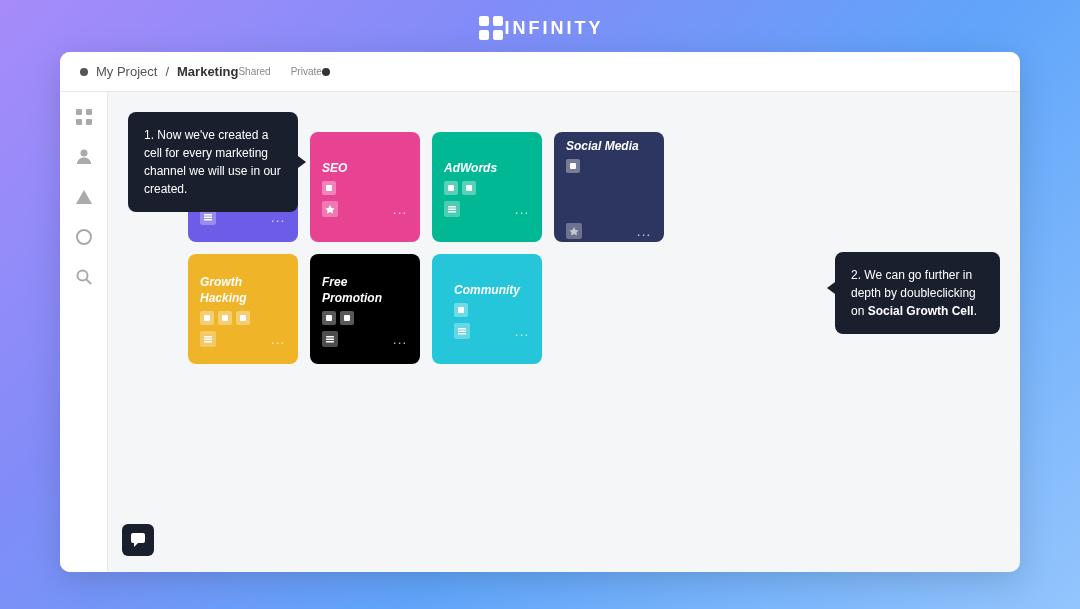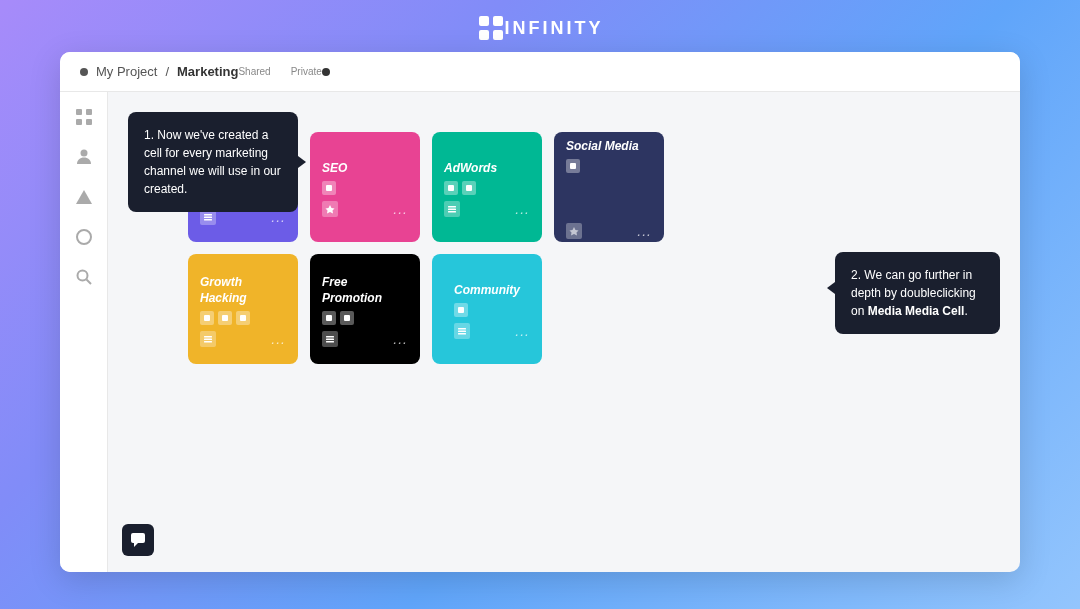--- a/index.html
+++ b/index.html
@@ -542,21 +542,21 @@
             </div>
             <span class="cell-dots">...</span>
           </div>
         </div>
 
       </div>
 
       <div class="tooltip-2">
         <span>
           <span>2.</span>
-          <span> We can go further in depth by doubleclicking on </span><strong>Media Media Cell</strong><span>.</span>
+          <span> We can go further in depth by doubleclicking on </span><strong>Social Growth Cell</strong><span>.</span>
         </span>
       </div>
 
       <div class="bottom-icon">
         <svg width="16" height="16" viewBox="0 0 16 16" fill="white">
           <rect x="1" y="1" width="14" height="10" rx="2"></rect>
           <polygon points="4,11 4,15 8,11"></polygon>
         </svg>
       </div>
 

